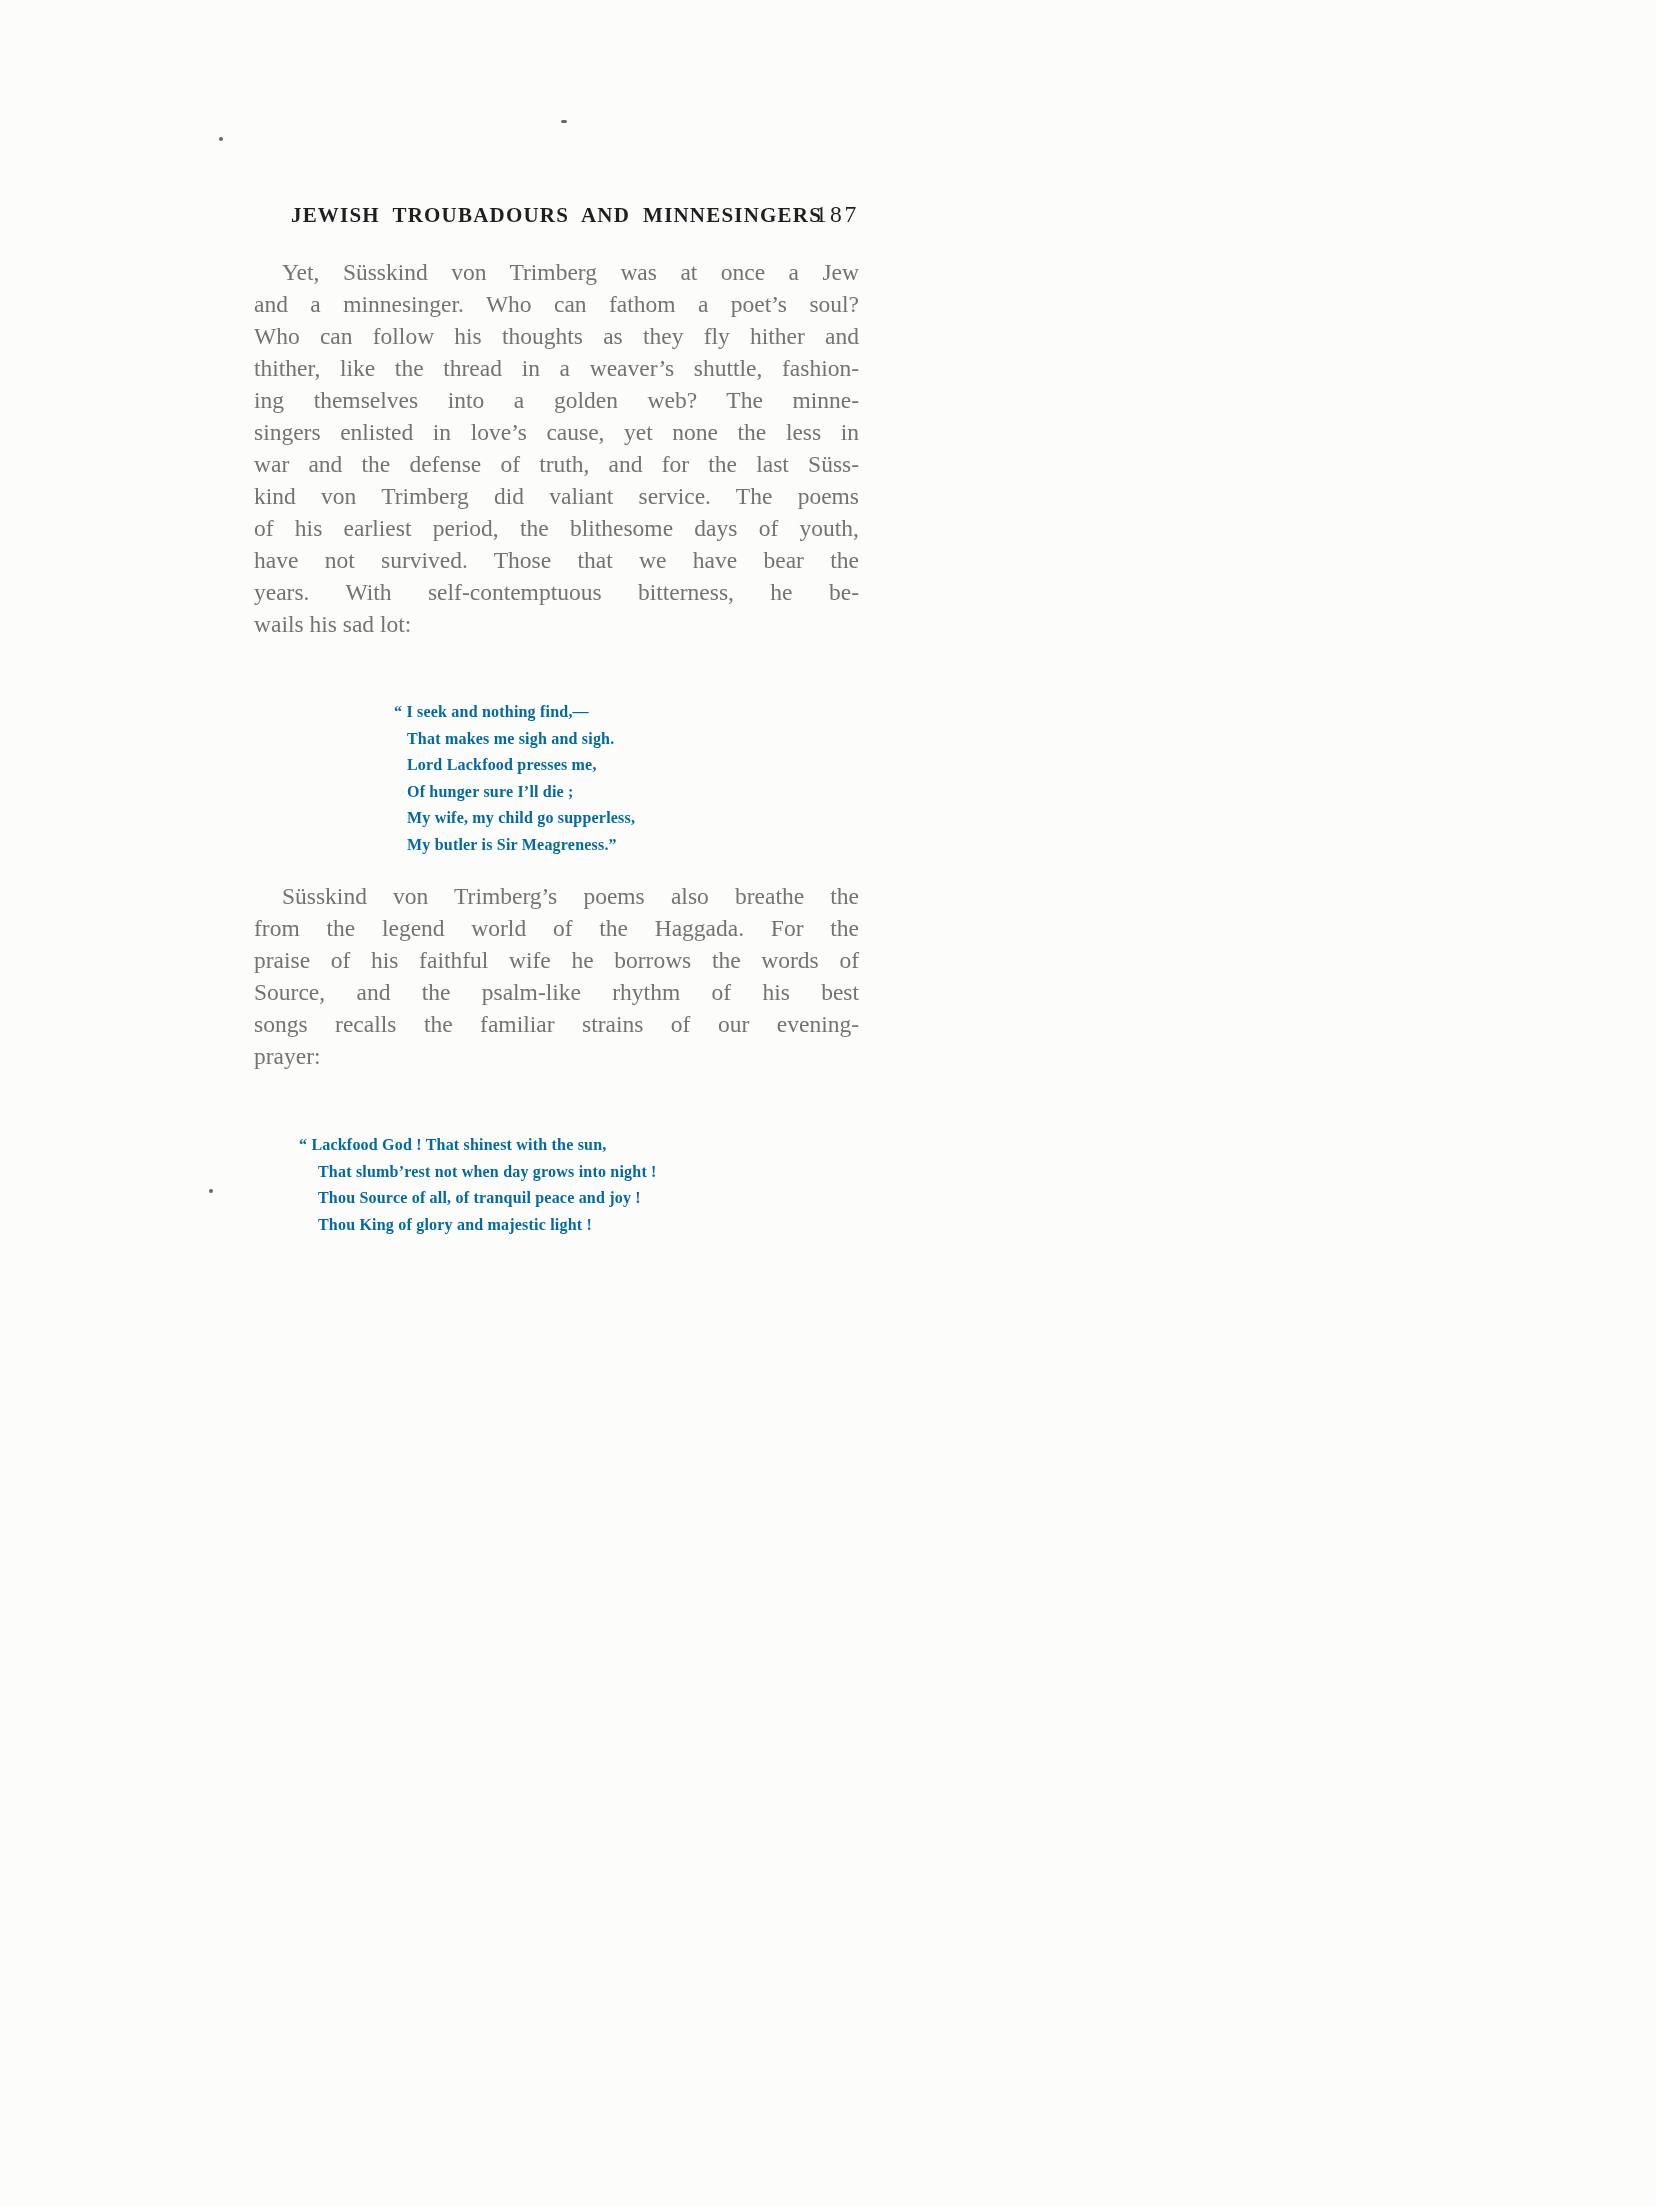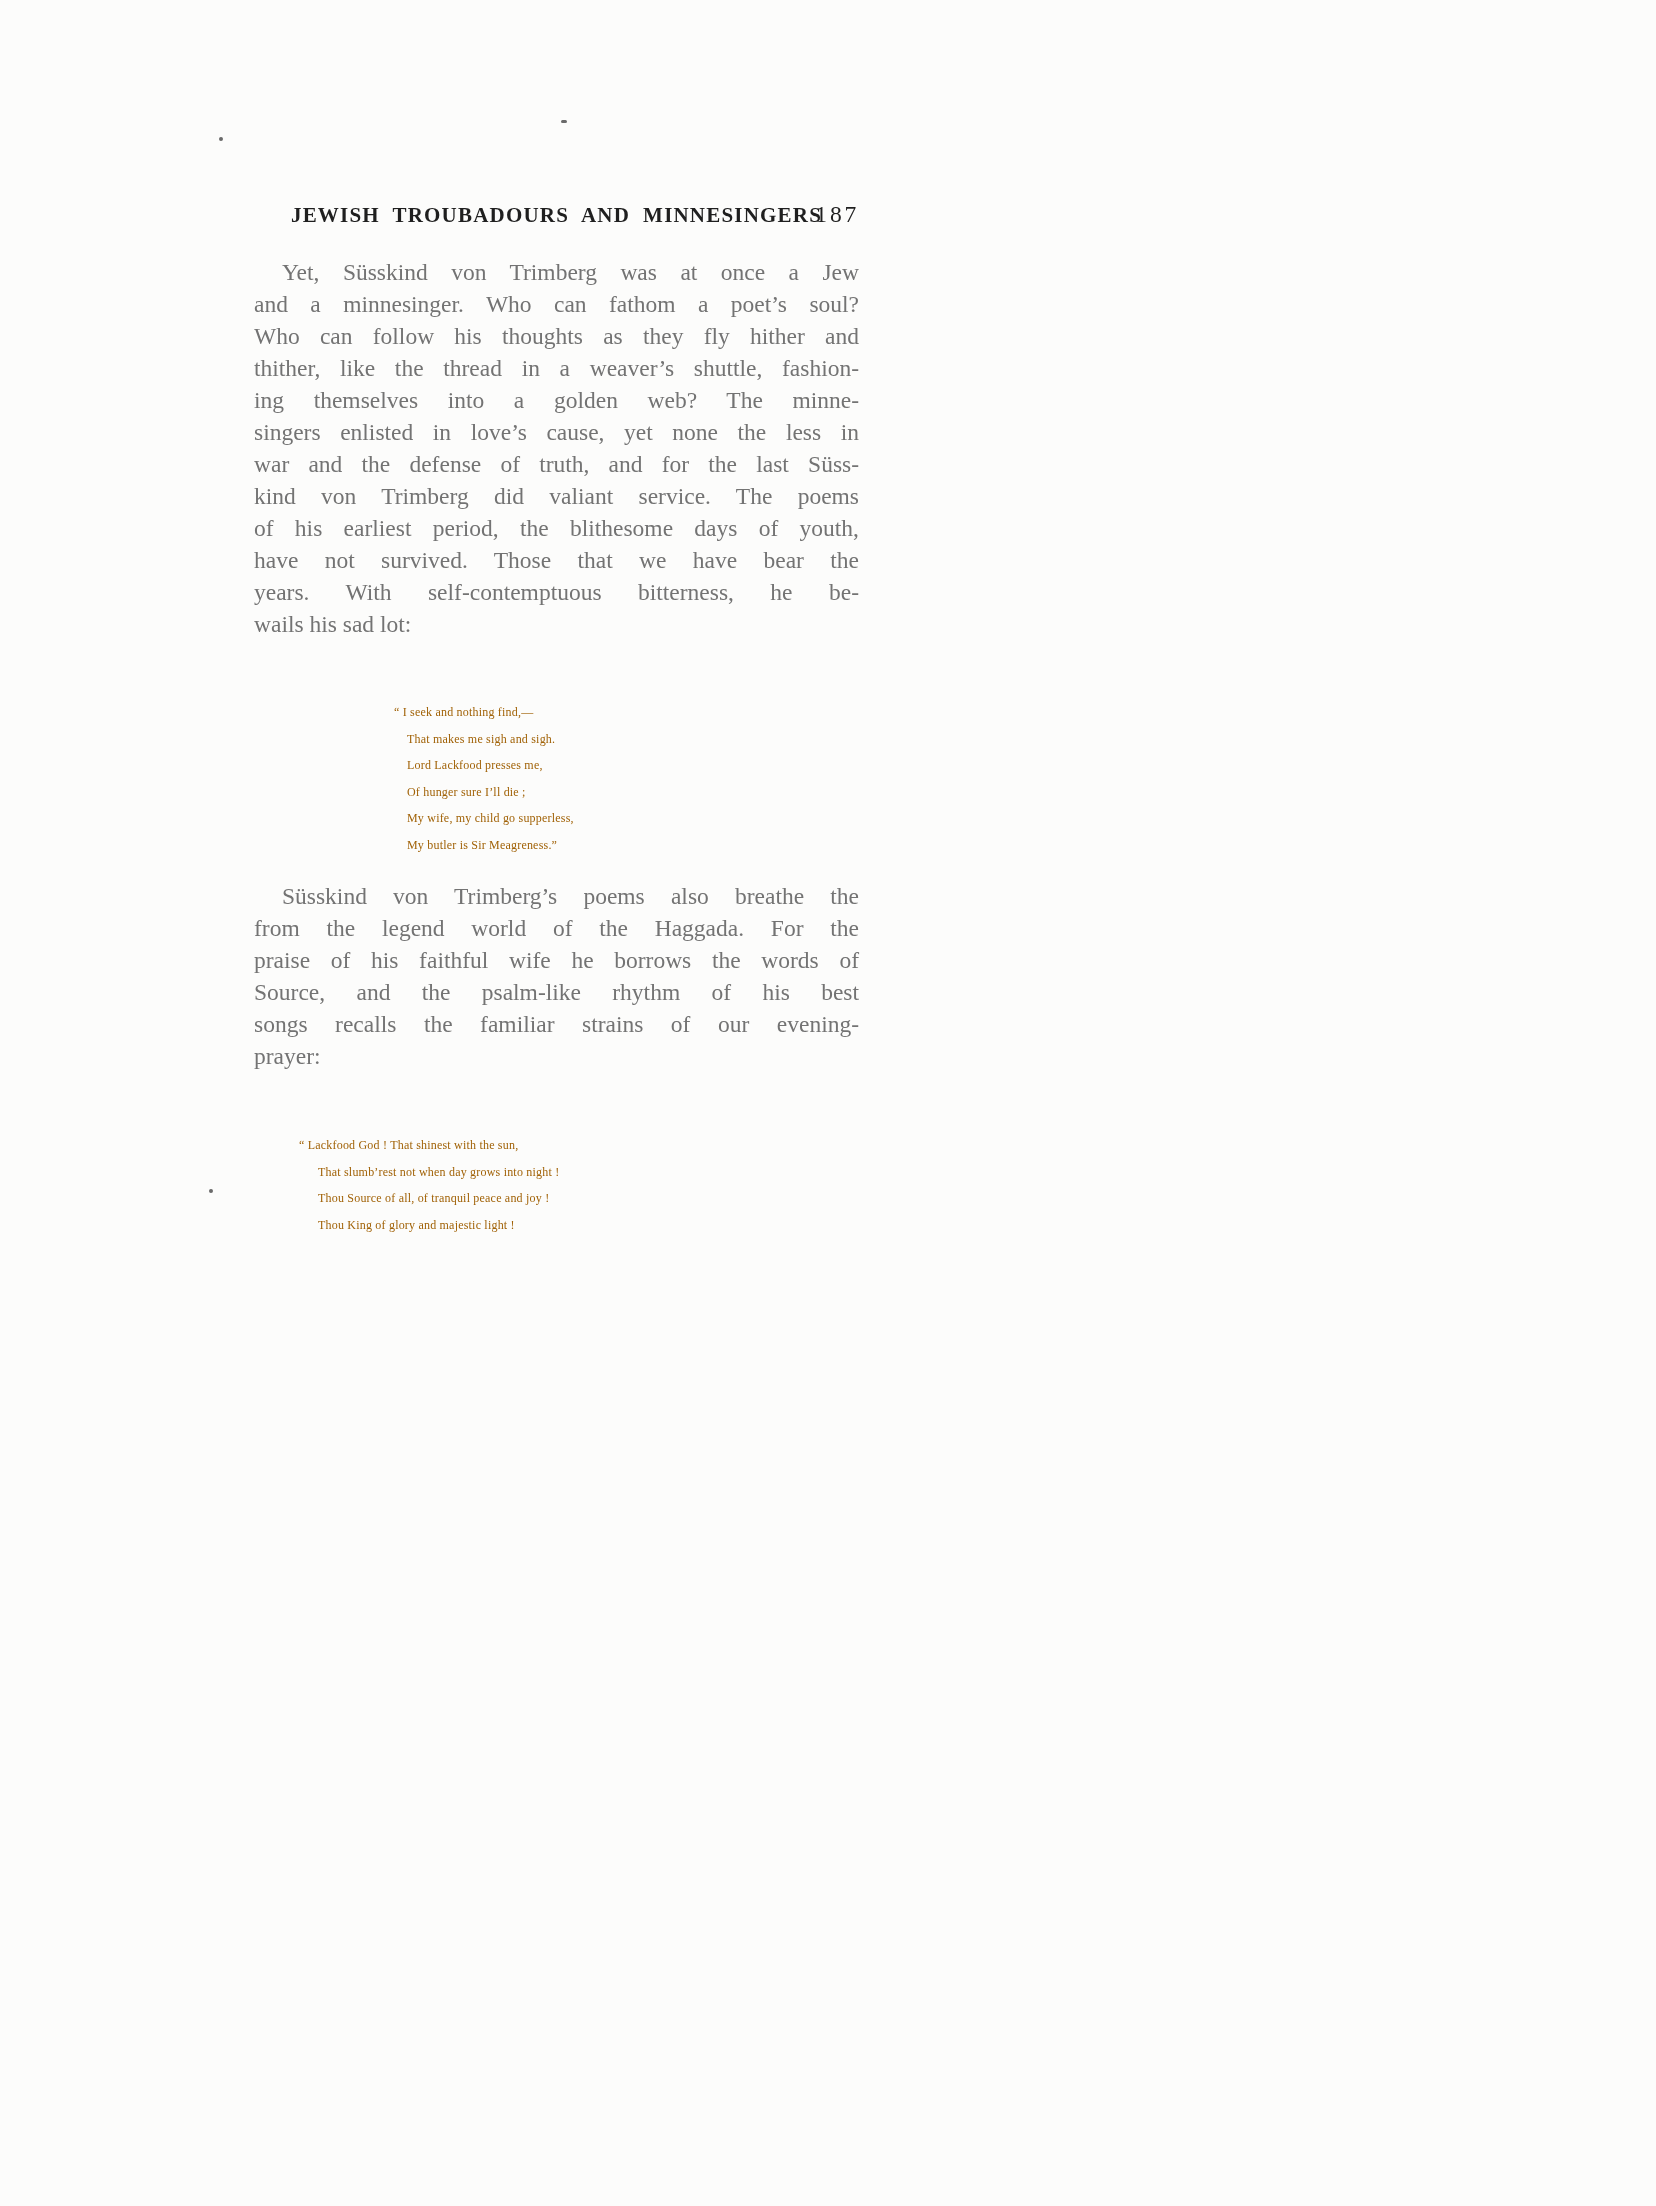--- a/index.html
+++ b/index.html
@@ -59,24 +59,24 @@
     text-indent: 28px;
   }
   .pline.last {
     text-align-last: left;
   }
   #para1 { top: 256px; }
   #para2 { top: 880px; }
   
   .poem {
     position: absolute;
-    font-size: 12px;
-    font-weight: normal;
+    font-size: 16px;
+    font-weight: bold;
     line-height: 26.6px;
-    color: #a16207;
+    color: #0369a1;
     letter-spacing: 0.2px;
   }
   #poem1 { top: 699px; left: 394px; }
   #poem1 .vline:not(:first-child) { padding-left: 13px; }
   #poem2 { top: 1132px; left: 299px; }
   #poem2 .vline:not(:first-child) { padding-left: 19px; }
   
   .speck {
     position: absolute;
     background: #6a6a6a;

